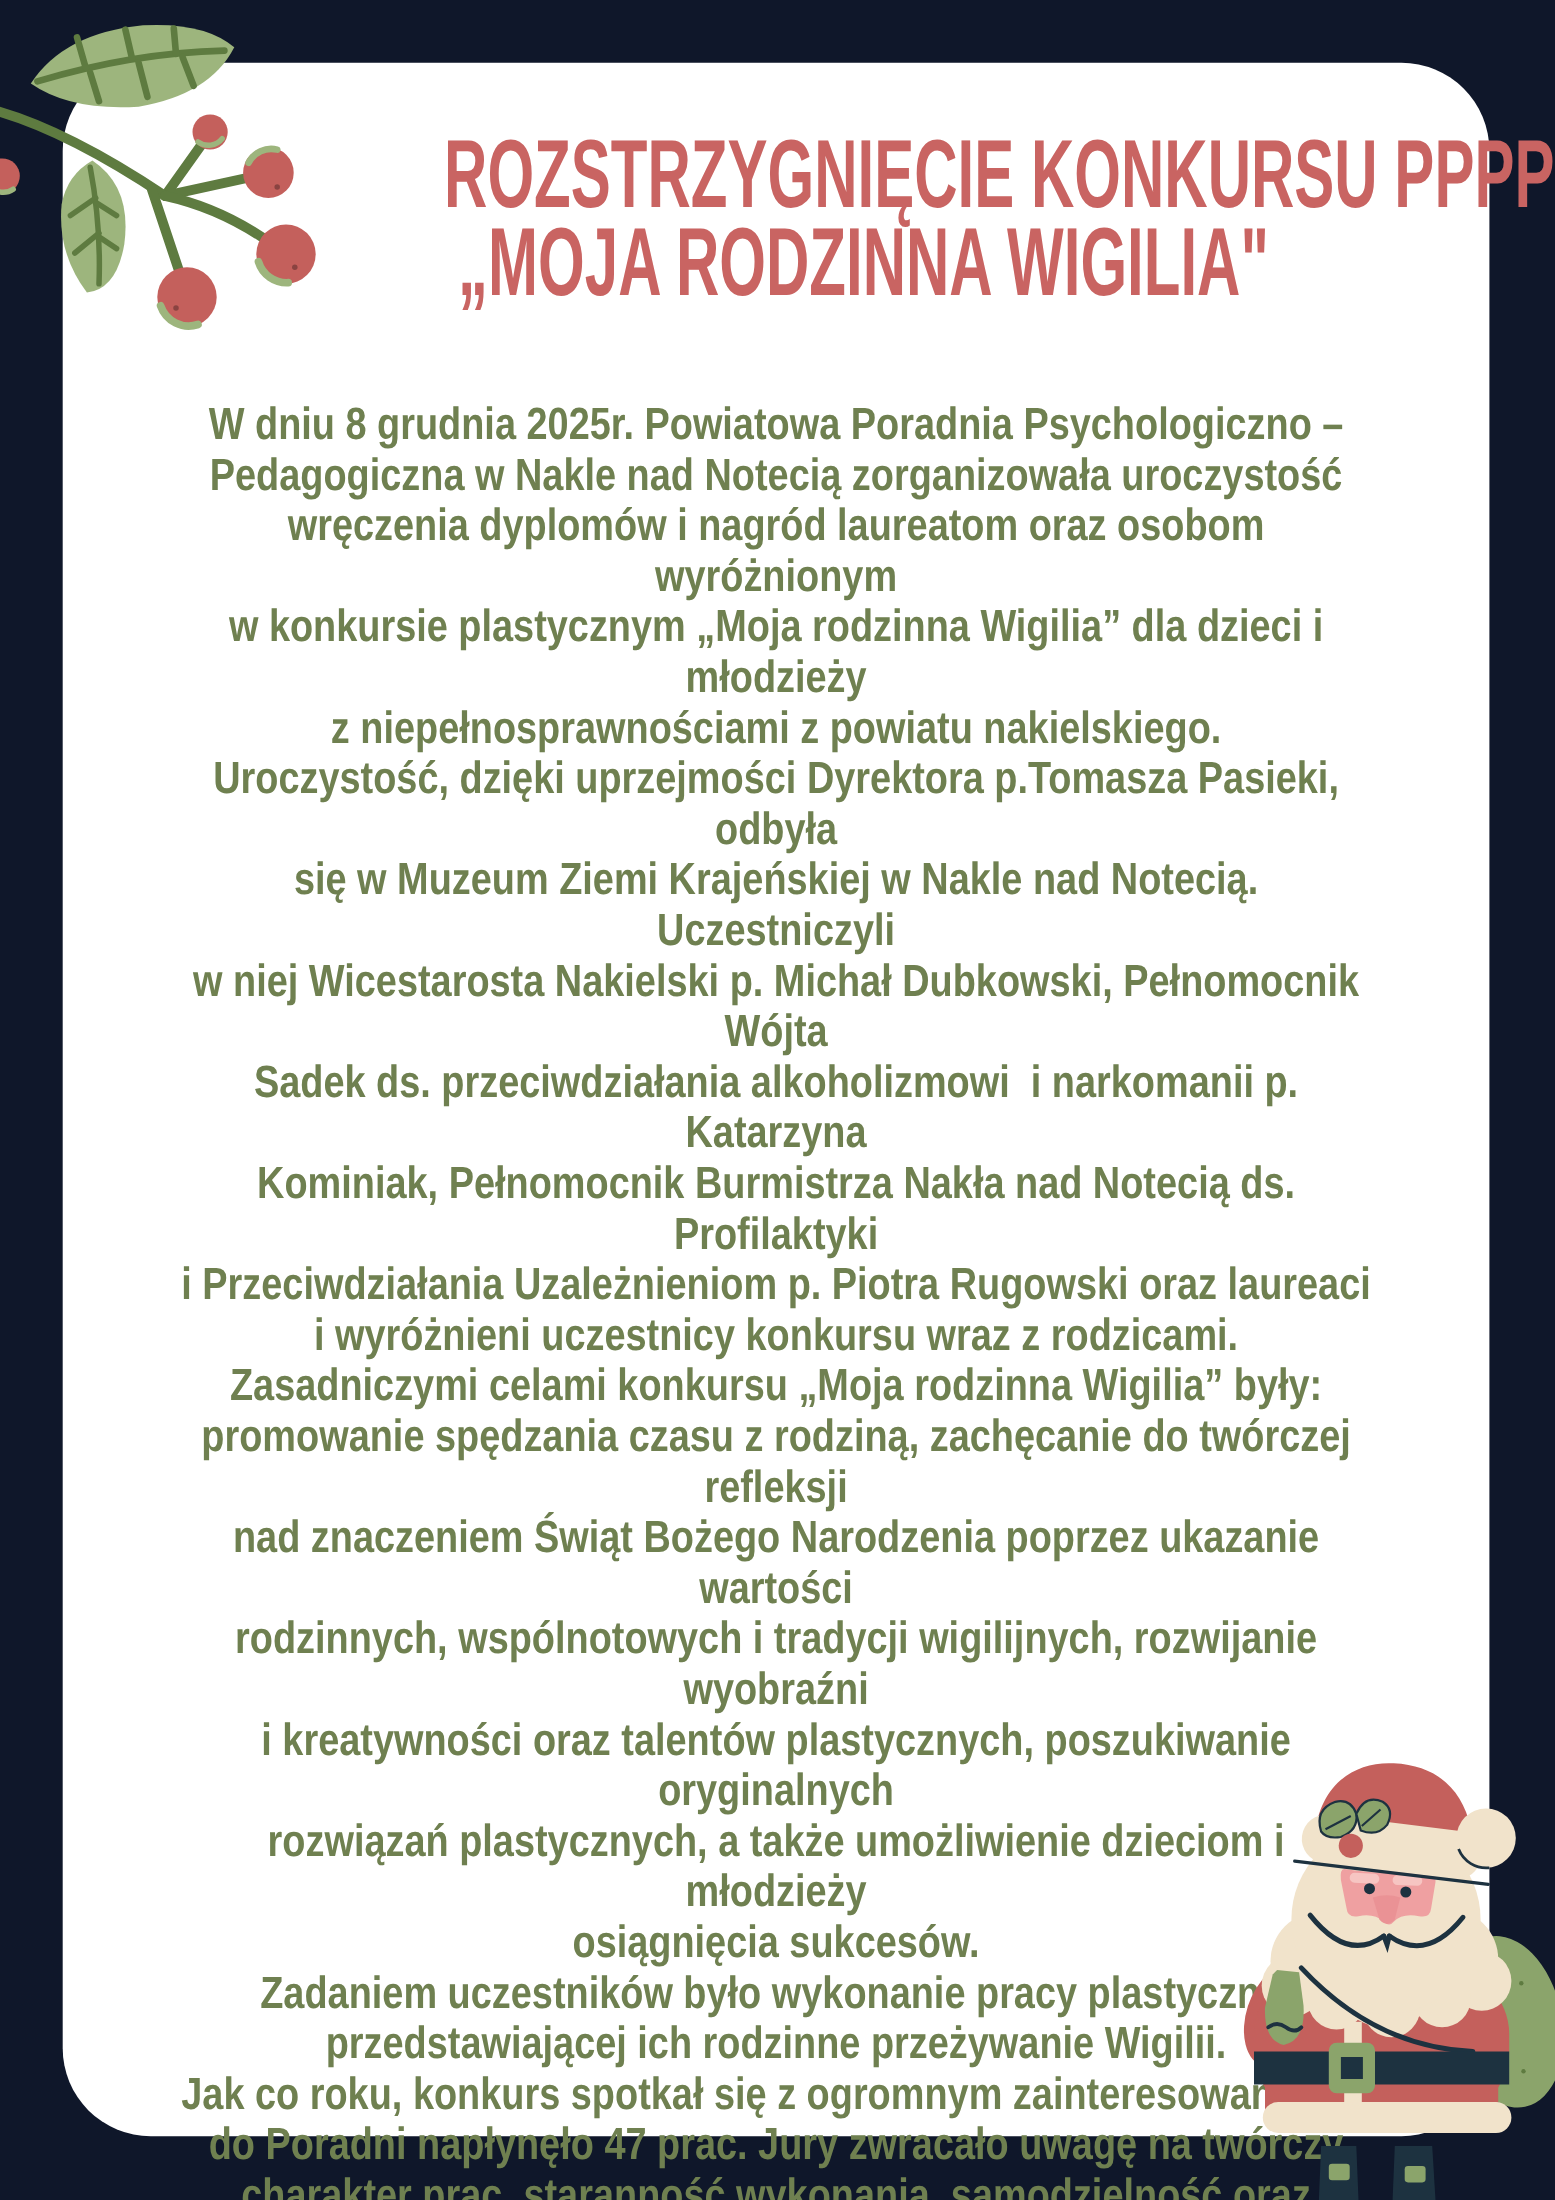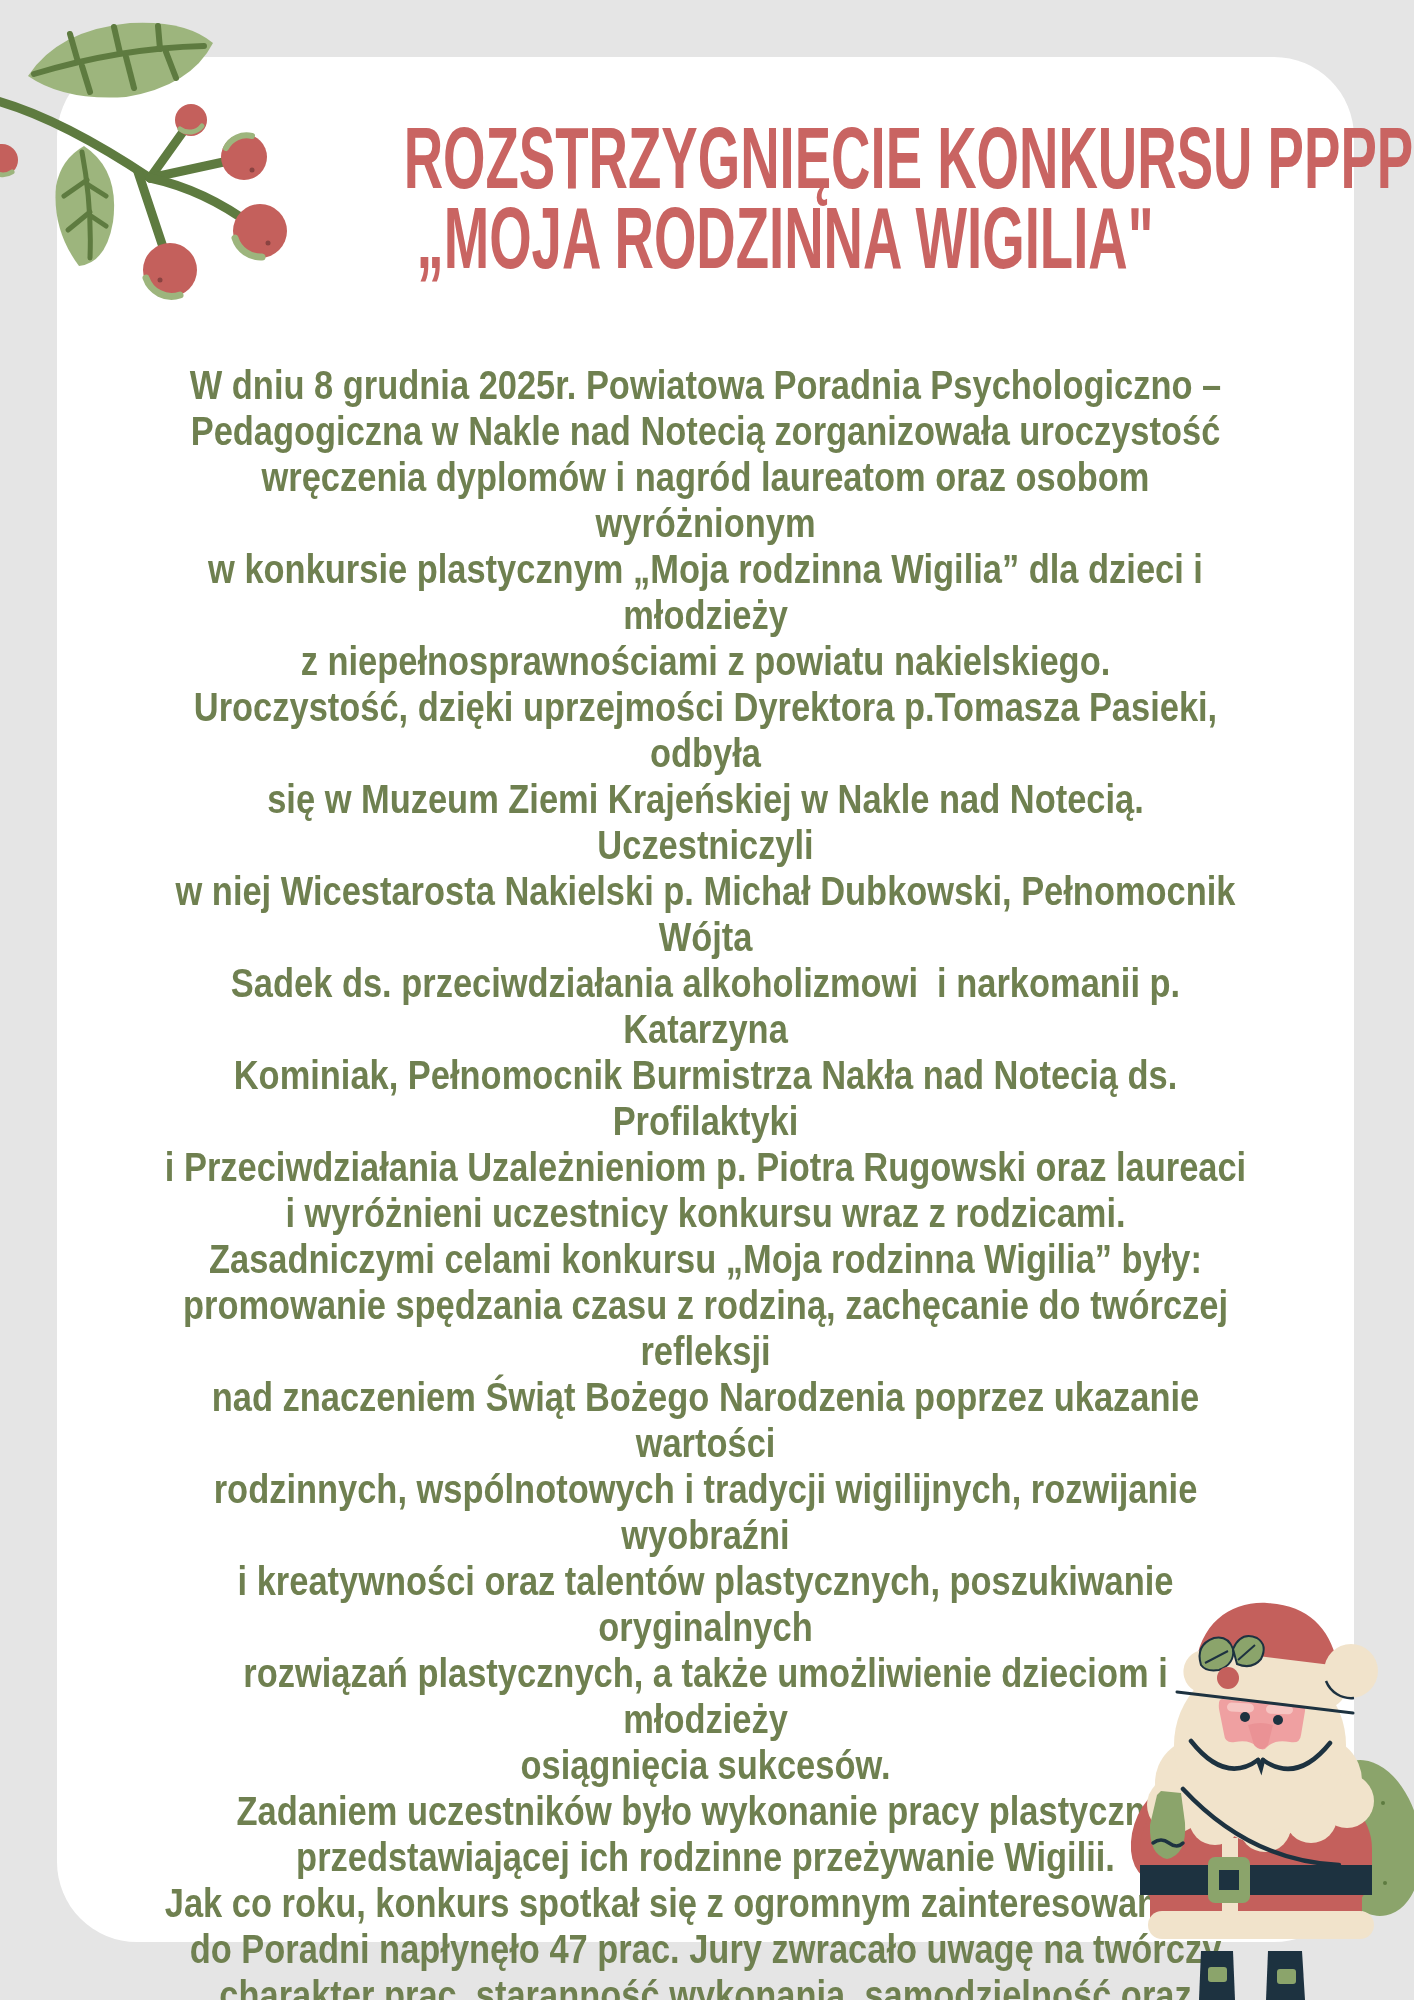--- a/index.html
+++ b/index.html
@@ -1,19 +1,19 @@
 <!DOCTYPE html>
 <html><head>
 <meta charset="utf-8">
 <style>
   html,body{margin:0;padding:0;}
   .page{
     position:relative;
     width:1414px;height:2000px;
-    background:#e5e5e5;
+    background:#0f172a;
     overflow:hidden;
     font-family:"Liberation Sans", sans-serif;
   }
   .card{
     position:absolute;
     left:57px;top:57px;
     width:1297px;height:1885px;
     background:#ffffff;
     border-radius:80px;
   }

